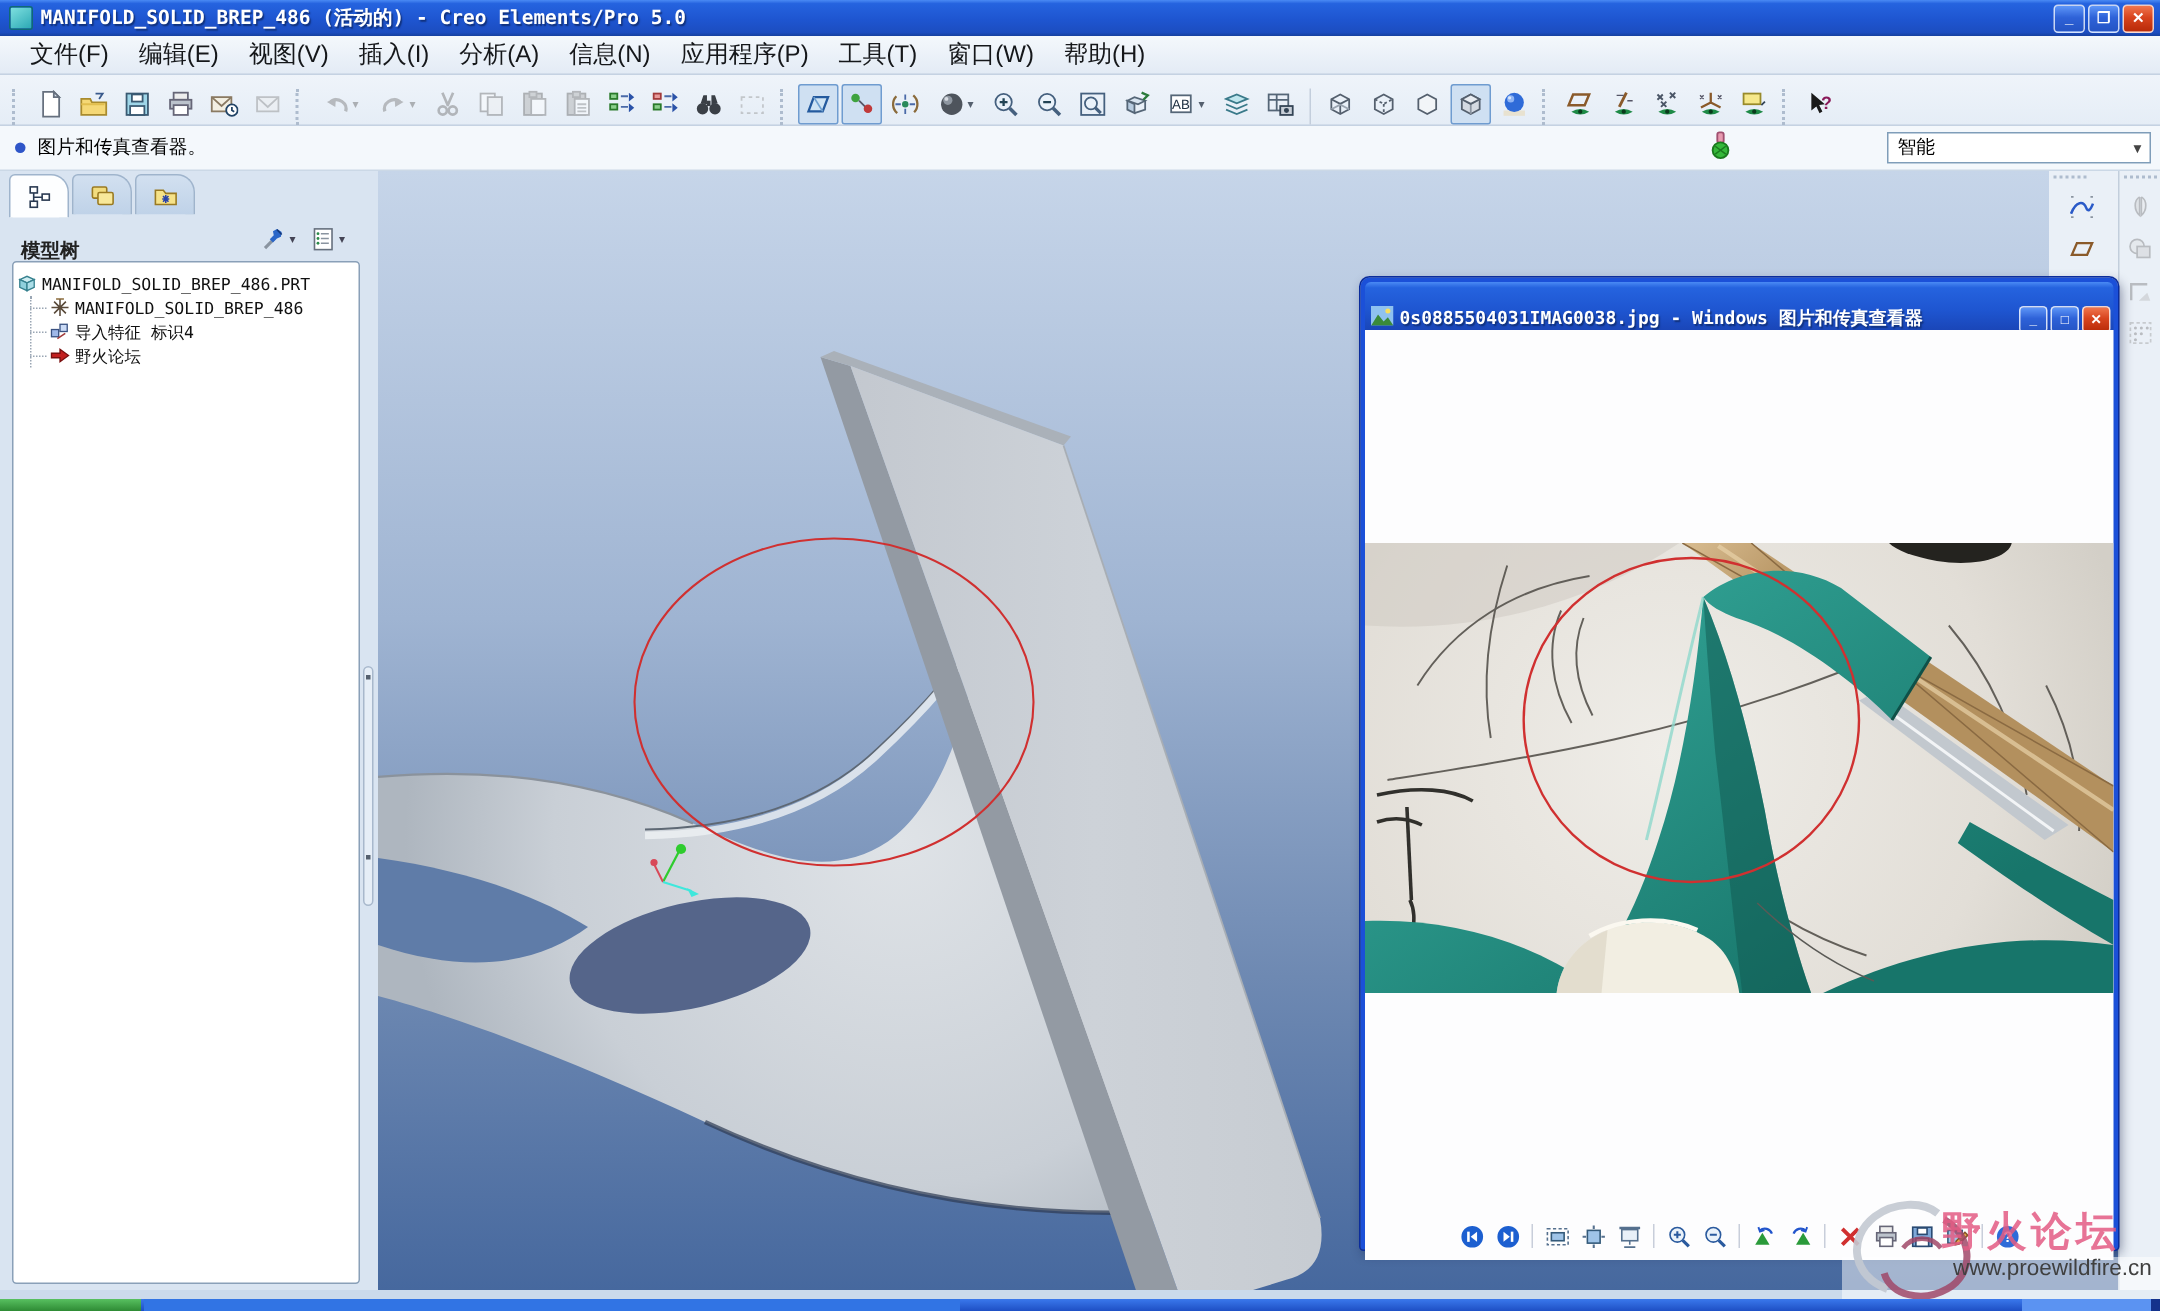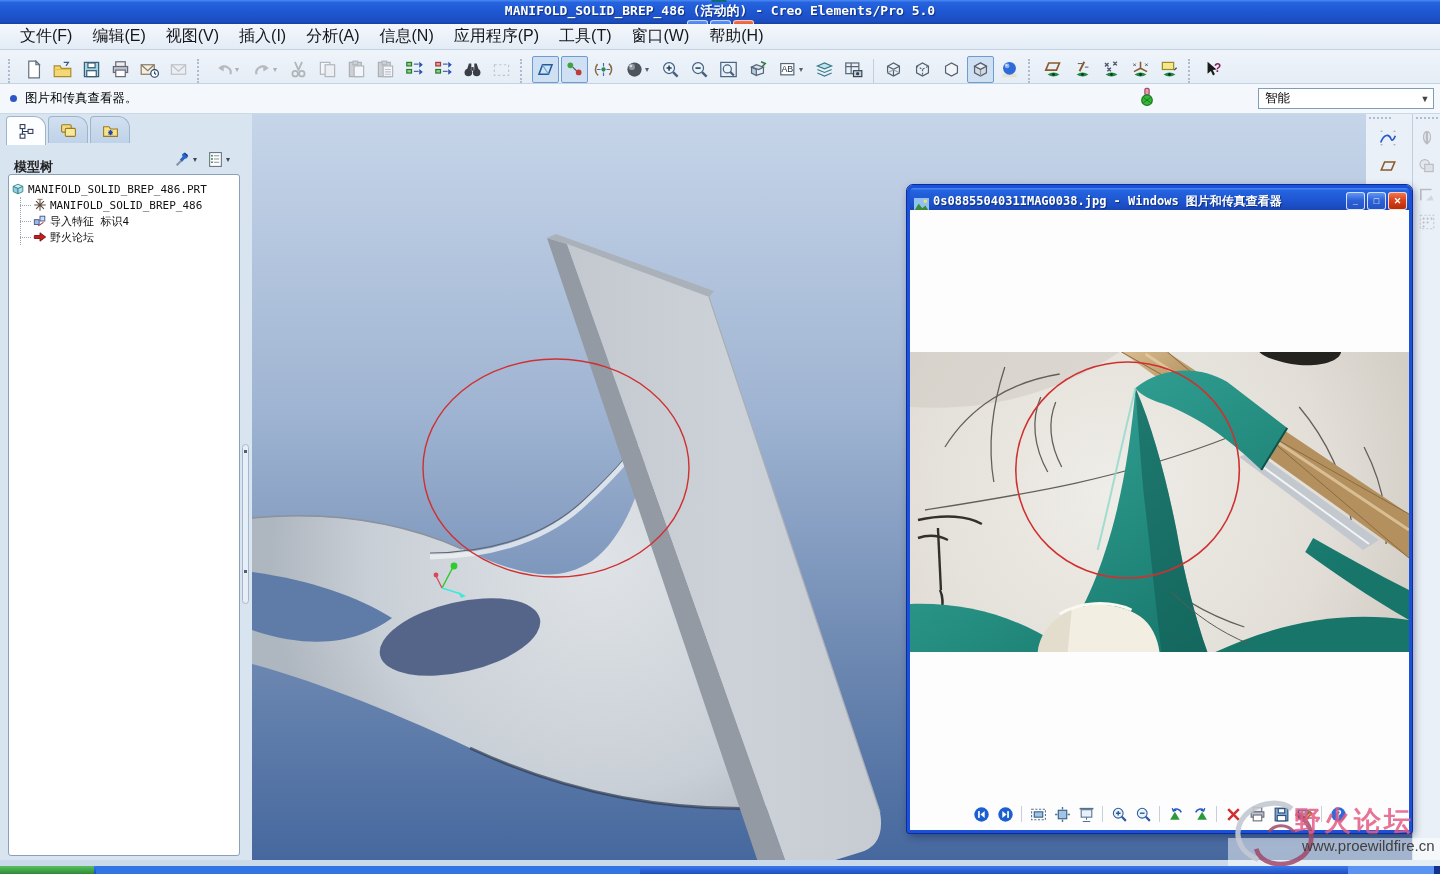--- a/index.html
+++ b/index.html
@@ -2,21 +2,21 @@
 <html><head>
 <meta charset="utf-8">
 <style>
   * { margin:0; padding:0; box-sizing:border-box; }
   body { font-family:"Liberation Sans", sans-serif; background:#444; }
   #screen { position:relative; width:1440px; height:874px; overflow:hidden; background:#D9E4F1; }
 
   
   .titlebar { position:absolute; left:0; top:0; width:1440px; height:24px;
     background:linear-gradient(180deg,#4A8AF4 0%,#2563DF 10%,#1E55D0 55%,#1C4DC0 90%,#16409F 100%);
-    display:flex; align-items:center; padding:0 4px;flex-direction:column; }
+    display:flex; align-items:center; padding:0 4px; }
   .titlebar .appicon { width:16px; height:16px; margin:0 5px 0 2px; background:linear-gradient(145deg,#7FE0E0,#2BA8B4); border:1px solid #0E6A74; border-radius:2px; }
   .titlebar .ttext { color:#fff; font-family:"DejaVu Sans Mono", monospace; font-weight:bold; font-size:13px; text-shadow:1px 1px 1px #10307A; white-space:nowrap; flex:1; }
   .winbtns { display:flex; gap:2px; }
   .wbtn { width:21px; height:19px; border-radius:3px; border:1px solid rgba(255,255,255,.75);
     background:linear-gradient(180deg,#5E96F8,#2E62D8 45%,#2454C4); color:#fff; font-size:10px; line-height:17px; text-align:center; font-weight:bold; }
   .wbtn.close { background:linear-gradient(180deg,#F0764E,#D8441E 45%,#B82A08); }
 
   
   .menubar { position:absolute; left:0; top:24px; width:1440px; height:26px;
     background:linear-gradient(180deg,#F4F8FC,#E3EBF5); border-bottom:1px solid #C5D2E2;
@@ -92,21 +92,21 @@
   .taskbar { position:absolute; left:0; top:866px; width:1440px; height:8px; background:linear-gradient(180deg,#3A78EC,#1E4FC4); z-index:120; }
   .tb-green { position:absolute; left:0; top:0; width:94px; height:8px; background:linear-gradient(180deg,#58C060,#2E8A34); }
   .tb-btn { position:absolute; left:96px; top:0; width:544px; height:8px; background:#3174E4; }
   .tb-light { position:absolute; left:1348px; top:0; width:86px; height:8px; background:#5B93F2; }
   .tb-cap { position:absolute; left:1434px; top:0; width:6px; height:8px; background:#14328C; }
 
   
   .viewer { position:absolute; left:907px; top:185px; width:505px; height:648px; z-index:50;
     background:#1B50D8; border-radius:6px 6px 2px 2px; padding:3px; outline:1px solid #0A2C9C;
     box-shadow:2px 3px 8px rgba(10,20,60,.45); }
-  .vtitle { height:22px; display:flex; align-items:flex-end; padding:0 2px;
+  .vtitle { height:22px; display:flex; align-items:flex-start; padding:16px 2px;
     background:linear-gradient(180deg,#4A8AF4 0%,#2563DF 12%,#1E55D0 60%,#1A46B8 100%); border-radius:4px 4px 0 0; }
   .vtitle .vicon { width:15px; height:13px; margin:0 4px 0 2px; }
   .vtitle .vtext { color:#fff; font-family:"DejaVu Sans Mono", monospace; font-weight:bold; font-size:12px; text-shadow:1px 1px 1px #10307A; white-space:nowrap; flex:1; overflow:hidden; }
   .vbtns { display:flex; gap:2px; }
   .vbtn-w { width:19px; height:18px; border-radius:3px; border:1px solid rgba(255,255,255,.8);
     background:linear-gradient(180deg,#5E96F8,#2E62D8 45%,#2454C4); color:#fff; font-size:9px; line-height:16px; text-align:center; font-weight:bold; }
   .vbtn-w.close { background:linear-gradient(180deg,#F0764E,#D8441E 45%,#B82A08); }
   .vcontent { position:relative; width:499px; height:620px; background:#FDFDFE; }
   .photo { position:absolute; left:0; top:142px; width:499px; height:300px; }
   .vtoolbar { position:absolute; left:0; bottom:4px; width:499px; height:24px;

